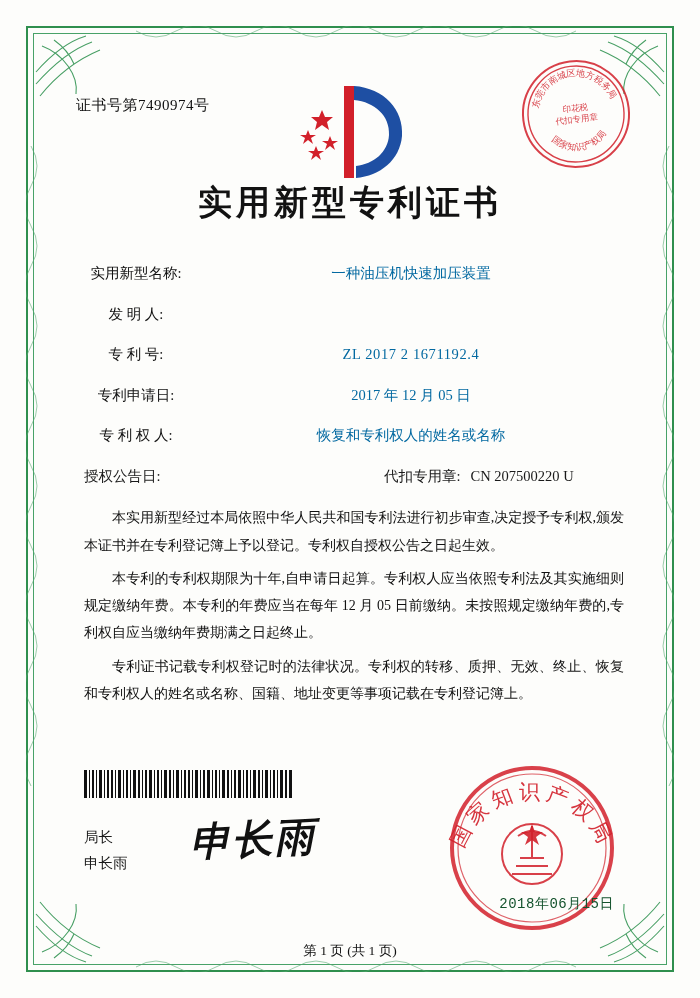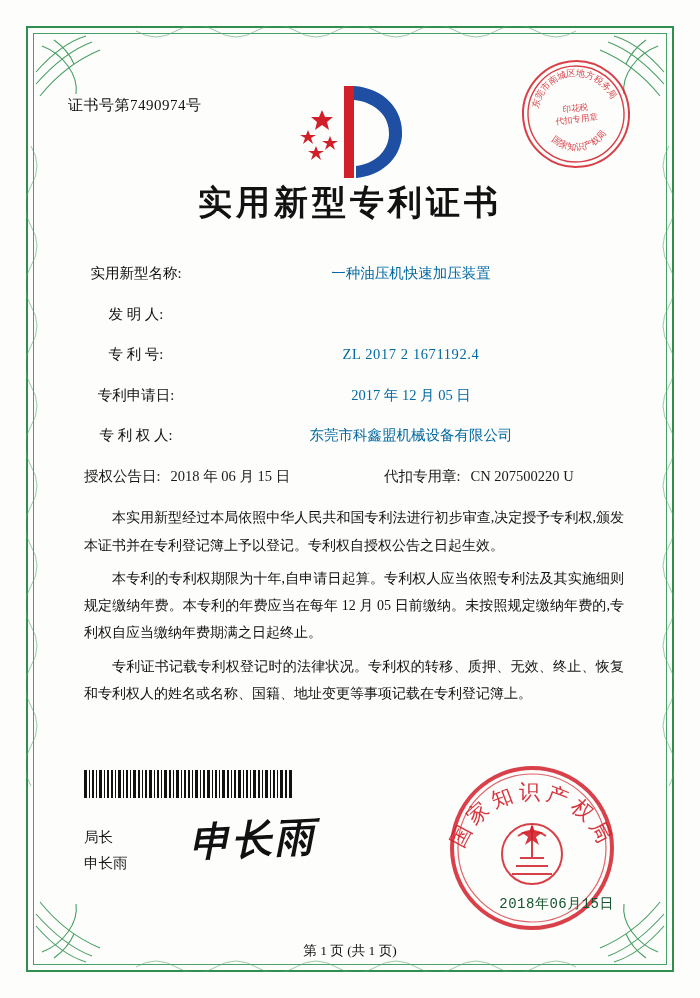--- a/index.html
+++ b/index.html
@@ -59,21 +59,21 @@
     top: 60px;
     width: 580px;
   }
 
   .top-row {
     position: relative;
     height: 120px;
   }
   .cert-no {
     position: absolute;
-    left: 8px;
+    left: 16px;
     top: 36px;
     font-size: 15px;
     letter-spacing: 0.5px;
     font-family: "Liberation Serif", serif;
     color: #111;
   }
 
   
   .logo {
     position: absolute;
@@ -350,28 +350,27 @@
         <div class="f-value mono">ZL 2017 2 1671192.4</div>
       </div>
 
       <div class="field">
         <div class="f-label">专利申请日:</div>
         <div class="f-value">2017 年 12 月 05 日</div>
       </div>
 
       <div class="field">
         <div class="f-label">专 利 权 人:</div>
-        <div class="f-value">东莞市科鑫盟机械设备有限公司</div>
+        <div class="f-value">恢复和专利权人的姓名或名称</div>
       </div>
 
 
       <div class="two-col">
         <div class="col left">
           <span class="lbl">授权公告日:</span>
-          <span class="val">2018 年 06 月 15 日</span>
         </div>
         <div class="col">
           <span class="lbl">代扣专用章:</span>
           <span class="val">CN 207500220 U</span>
         </div>
       </div>
     </div>
 
     <div class="paragraphs">
       <p>本实用新型经过本局依照中华人民共和国专利法进行初步审查,决定授予专利权,颁发本证书并在专利登记簿上予以登记。专利权自授权公告之日起生效。</p>

